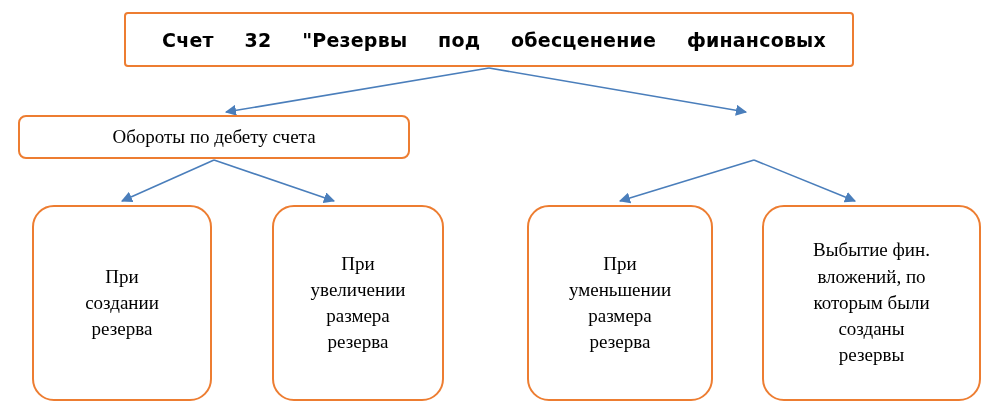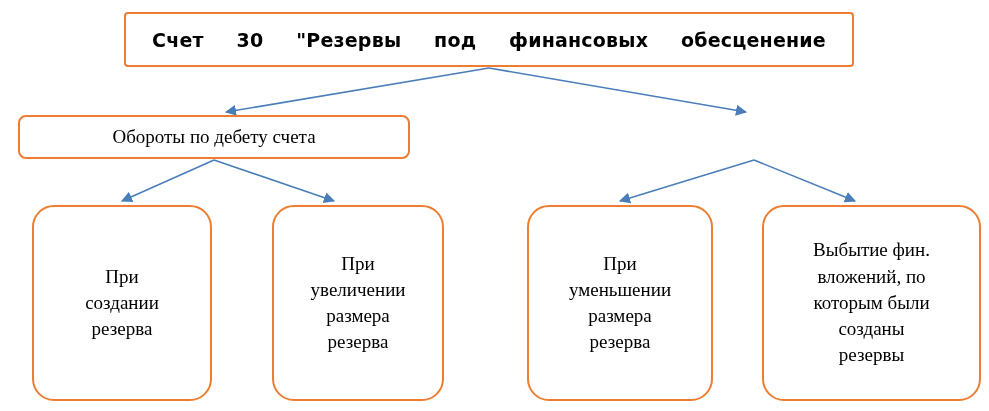--- a/index.html
+++ b/index.html
@@ -47,20 +47,21 @@
     width: 100%;
     font-family: "DejaVu Sans", sans-serif;
     font-size: 19px;
     font-weight: bold;
     letter-spacing: 0.2px;
     text-align: justify;
     text-align-last: justify;
     white-space: nowrap;
     display: flex;
     justify-content: space-between;
+    margin-left: 10px;
   }
   .node.root .txt span { display: inline-block; }
 
   
   .node.level2 {
     height: 44px;
     border-radius: 8px;
     font-size: 19px;
   }
   .node.level2.left  { left: 18px;  top: 115px; width: 392px; }
@@ -100,25 +101,25 @@
     <line x1="214" y1="160" x2="122" y2="201" stroke="#4A7EBB" stroke-width="1.6" marker-end="url(#arrow)"></line>
     <line x1="214" y1="160" x2="334" y2="201" stroke="#4A7EBB" stroke-width="1.6" marker-end="url(#arrow)"></line>
 
     <line x1="754" y1="160" x2="620" y2="201" stroke="#4A7EBB" stroke-width="1.6" marker-end="url(#arrow)"></line>
     <line x1="754" y1="160" x2="855" y2="201" stroke="#4A7EBB" stroke-width="1.6" marker-end="url(#arrow)"></line>
   </svg>
 
   <div class="node root">
     <div class="txt">
       <span>Счет</span>
-      <span>30</span>
+      <span>32</span>
       <span>"Резервы</span>
       <span>под</span>
+      <span>обесценение</span>
       <span>финансовых</span>
-      <span>обесценение</span>
     </div>
   </div>
 
   <div class="node level2 left">
     <span class="leaf-text">Обороты по дебету счета</span>
   </div>
 
   <div class="node leaf l1">
     <span class="leaf-text">При<br>создании<br>резерва</span>
   </div>

